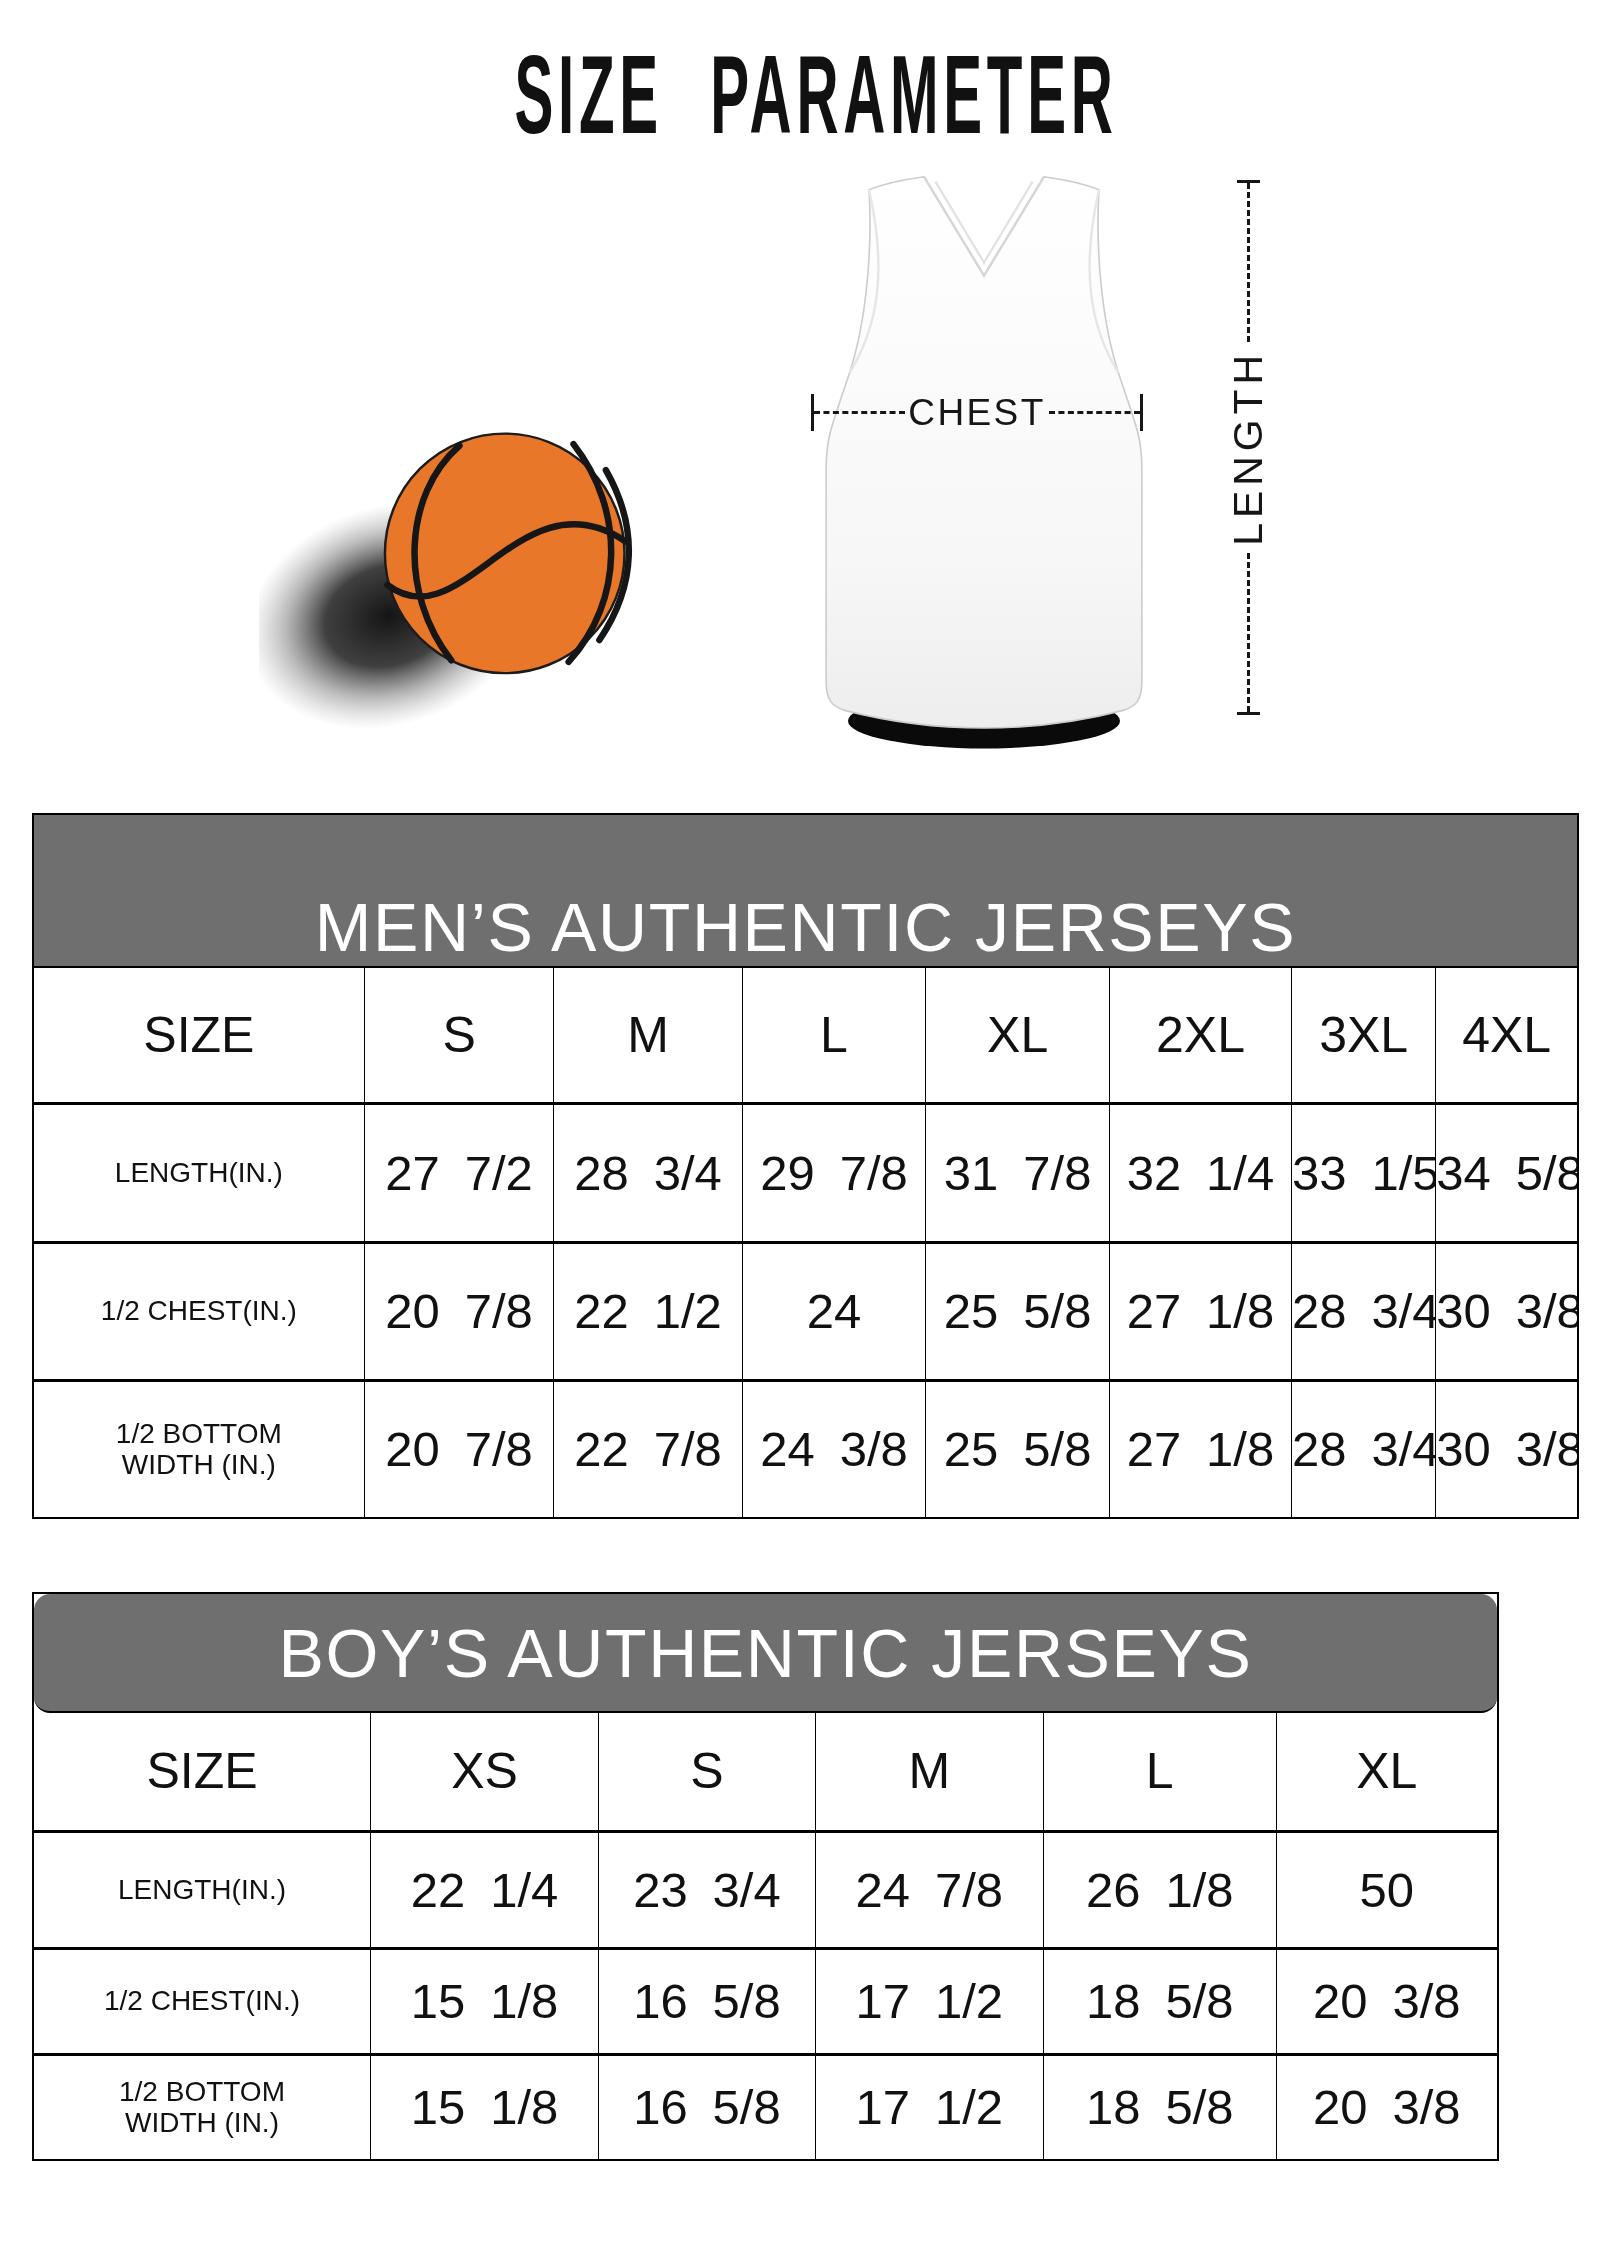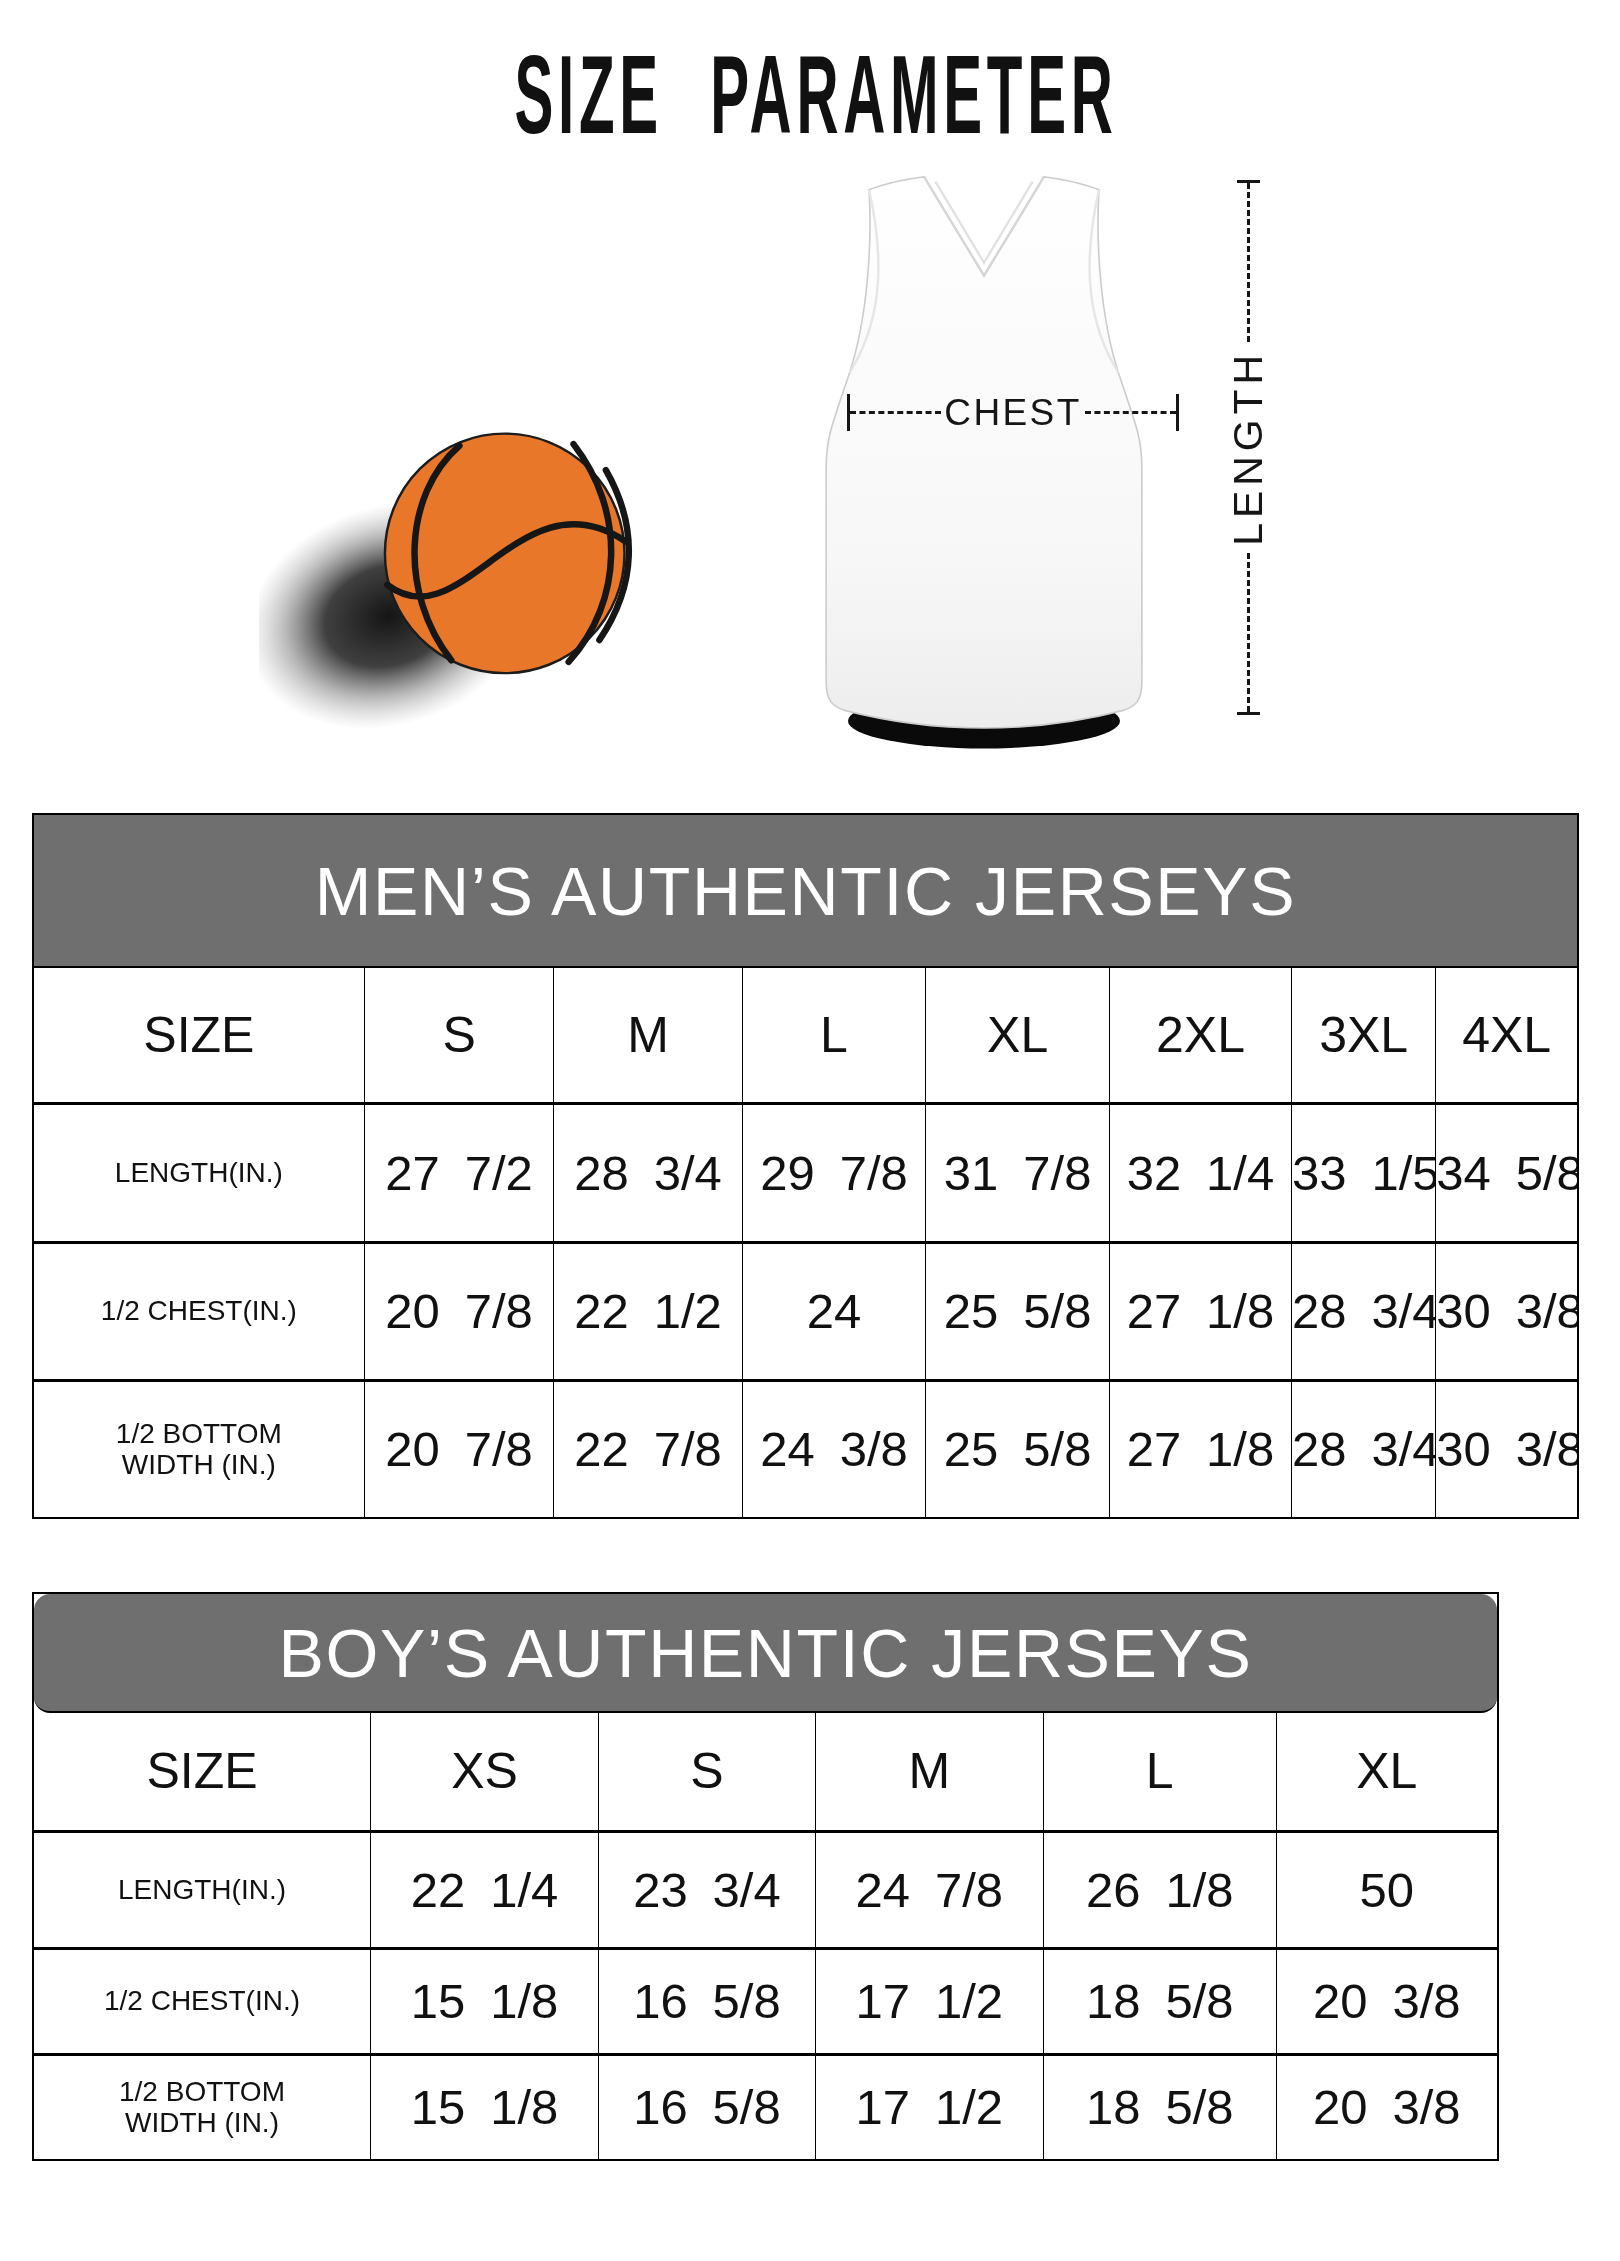--- a/index.html
+++ b/index.html
@@ -11,21 +11,21 @@
   .title{
     position:absolute;left:0;top:31px;width:100%;text-align:center;
     font-weight:bold;font-size:81px;letter-spacing:6.5px;word-spacing:37px;
     transform:scale(0.72,1.38);transform-origin:center top;white-space:nowrap;
   }
   
   .fig-svg{position:absolute;}
   
   .chest-line{
     position:absolute;left:811px;top:394px;width:332px;height:37px;
-    display:flex;align-items:center;margin-left:36px;
+    display:flex;align-items:center;
   }
   .chest-line .cap{width:3.2px;height:37px;background:#161616;}
   .chest-line .dash{flex:1;height:0;border-top:3.2px dashed #161616;}
   .chest-line .lbl{
     font-size:37px;letter-spacing:2.4px;color:#161616;padding:0 3.2px;white-space:nowrap;
   }
   
   .length-line{
     position:absolute;left:1225px;top:180px;width:47px;height:535px;
     display:flex;flex-direction:column;align-items:center;
@@ -47,21 +47,21 @@
   table.size-table td{
     border-left:1.6px solid #000;border-top:3.2px solid #000;
     text-align:center;vertical-align:middle;padding:0;overflow:hidden;
   }
   table.size-table td:first-child{border-left:none;margin-left:24px;}
   table.size-table tr.hdr td{border-top:none;}
   .hcell{font-size:50px;}
   .rlabel{font-size:28px;line-height:1.12;}
   .vcell{font-size:49px;word-spacing:11.3px;white-space:nowrap;}
   .men-wrap{left:32px;top:813px;width:1543px;}
-  .men-wrap .tbl-banner{height:151px;}
+  .men-wrap .tbl-banner{height:151px;align-items:flex-end;}
   .boys-wrap{left:32px;top:1592px;width:1463px;}
   .boys-wrap .tbl-banner{height:117px;border-radius:16px;}
 </style>
 </head>
 <body>
 
 <div class="page">
 
   <div class="title">SIZE PARAMETER</div>
 

